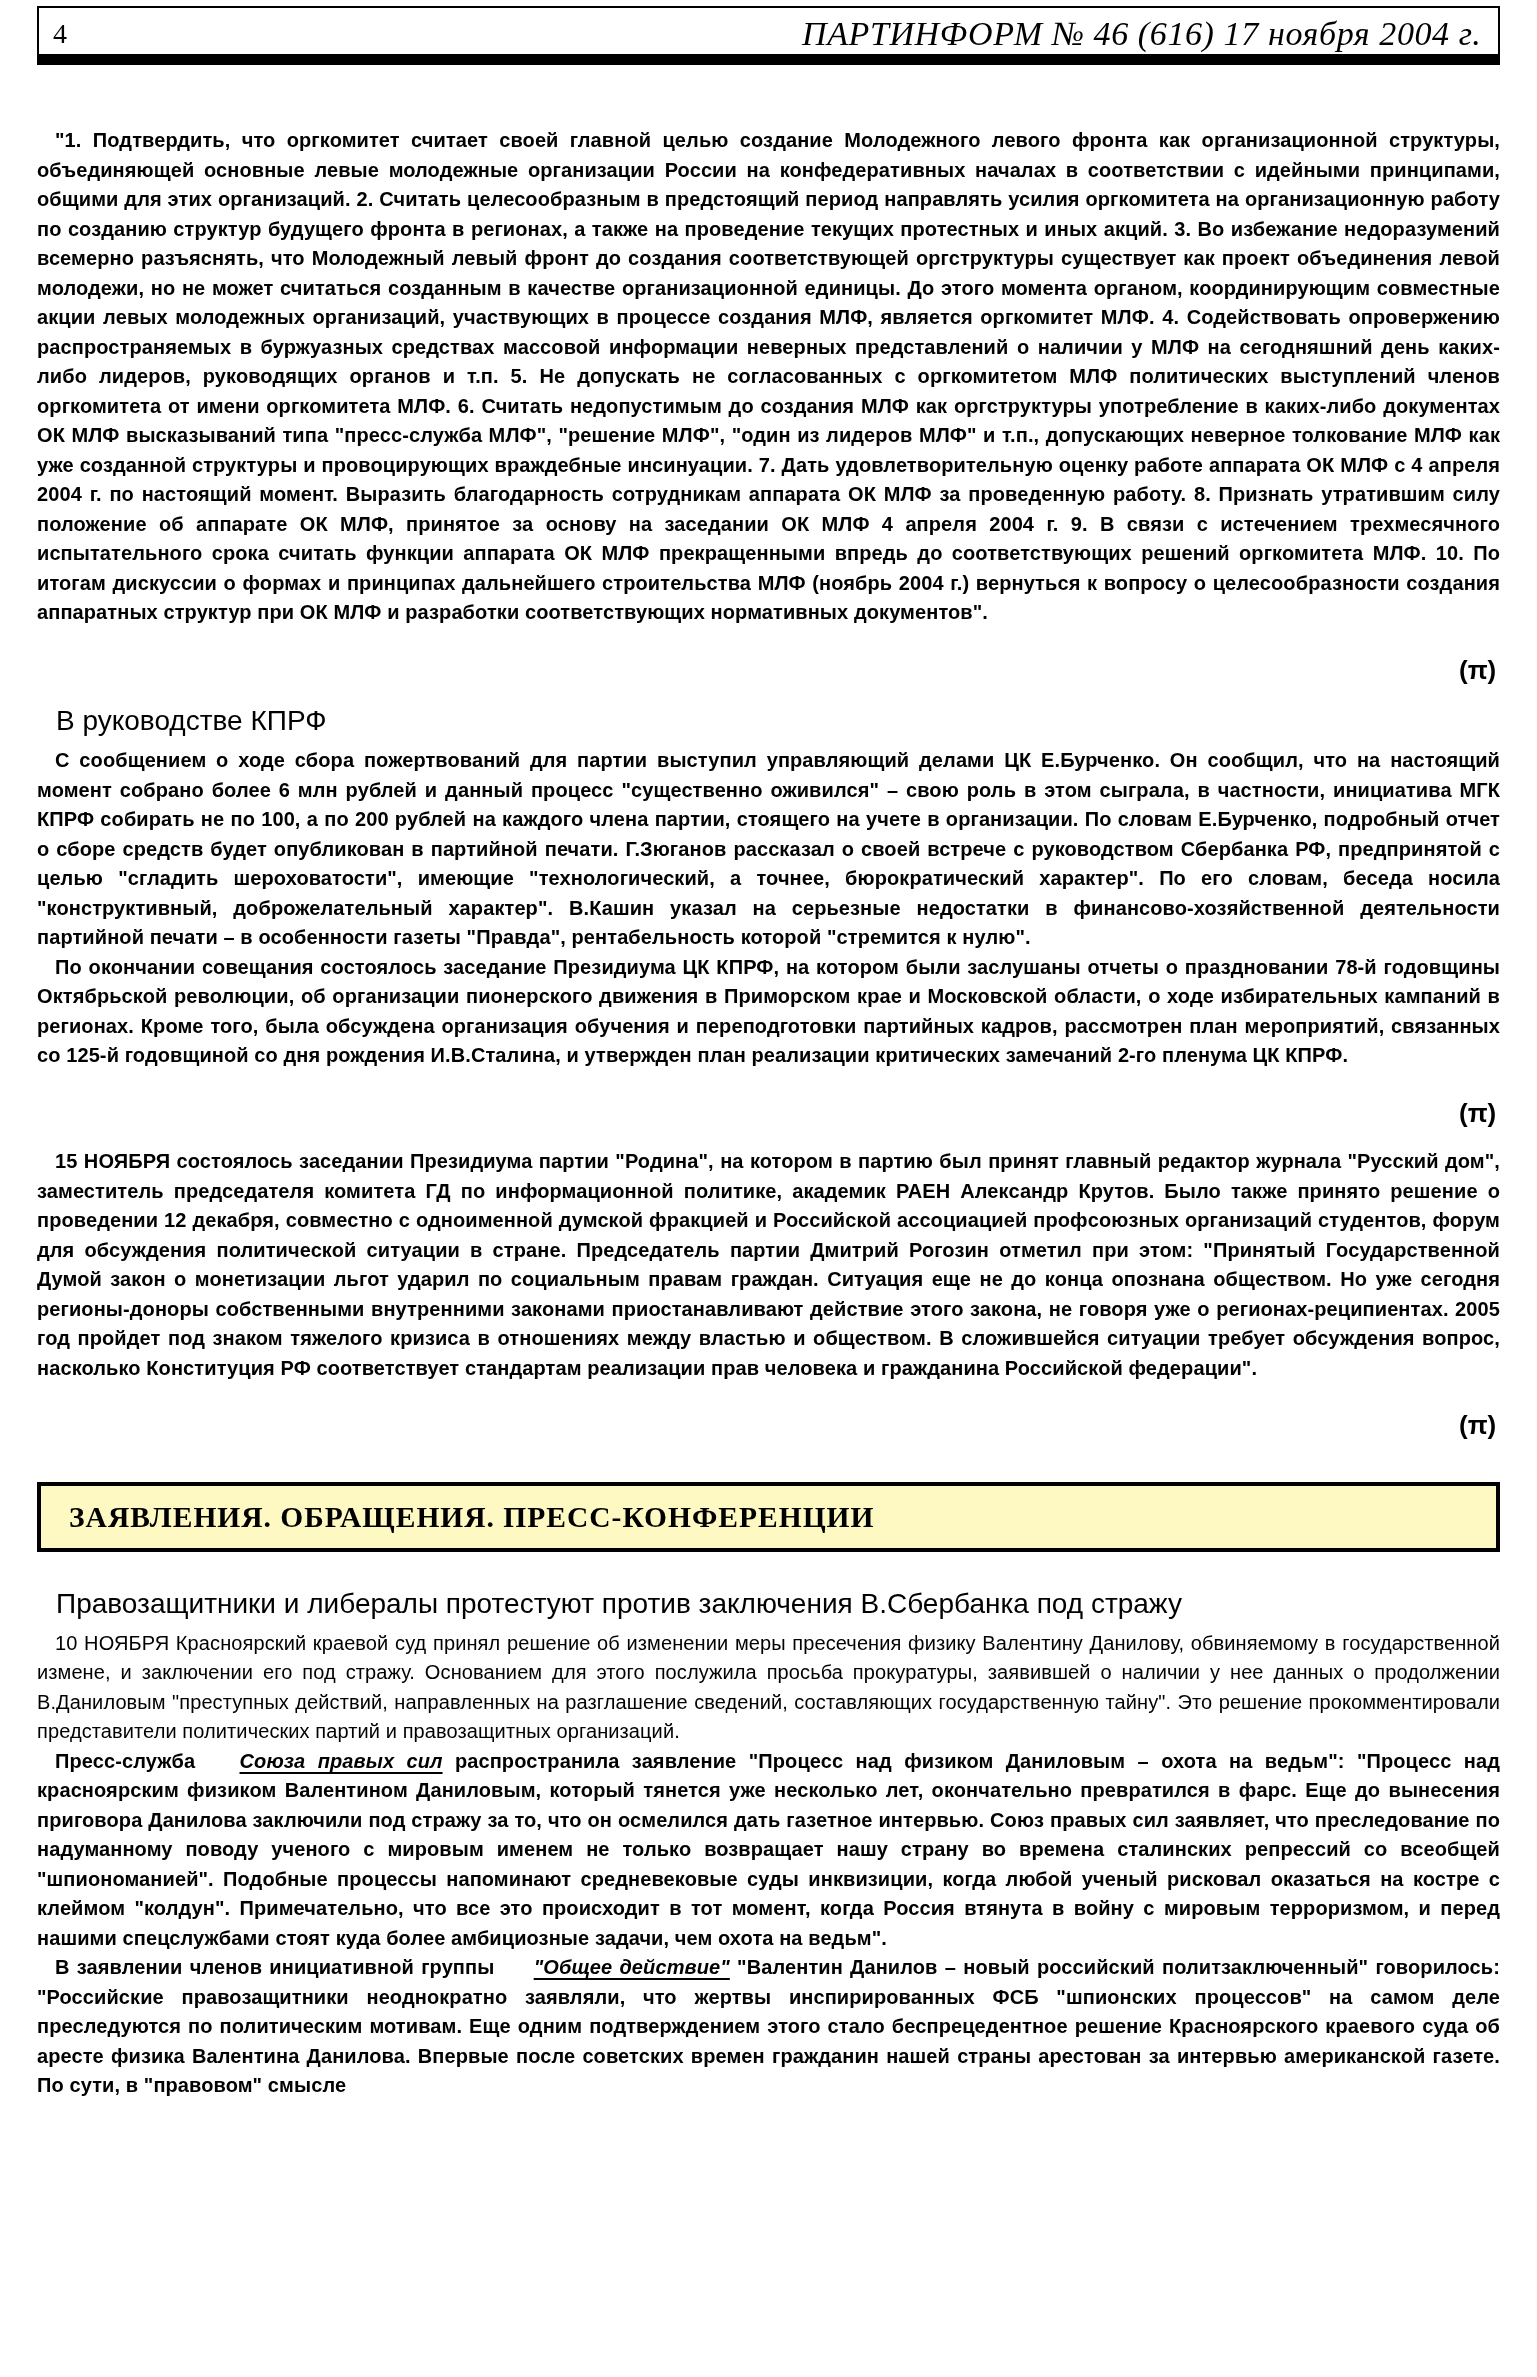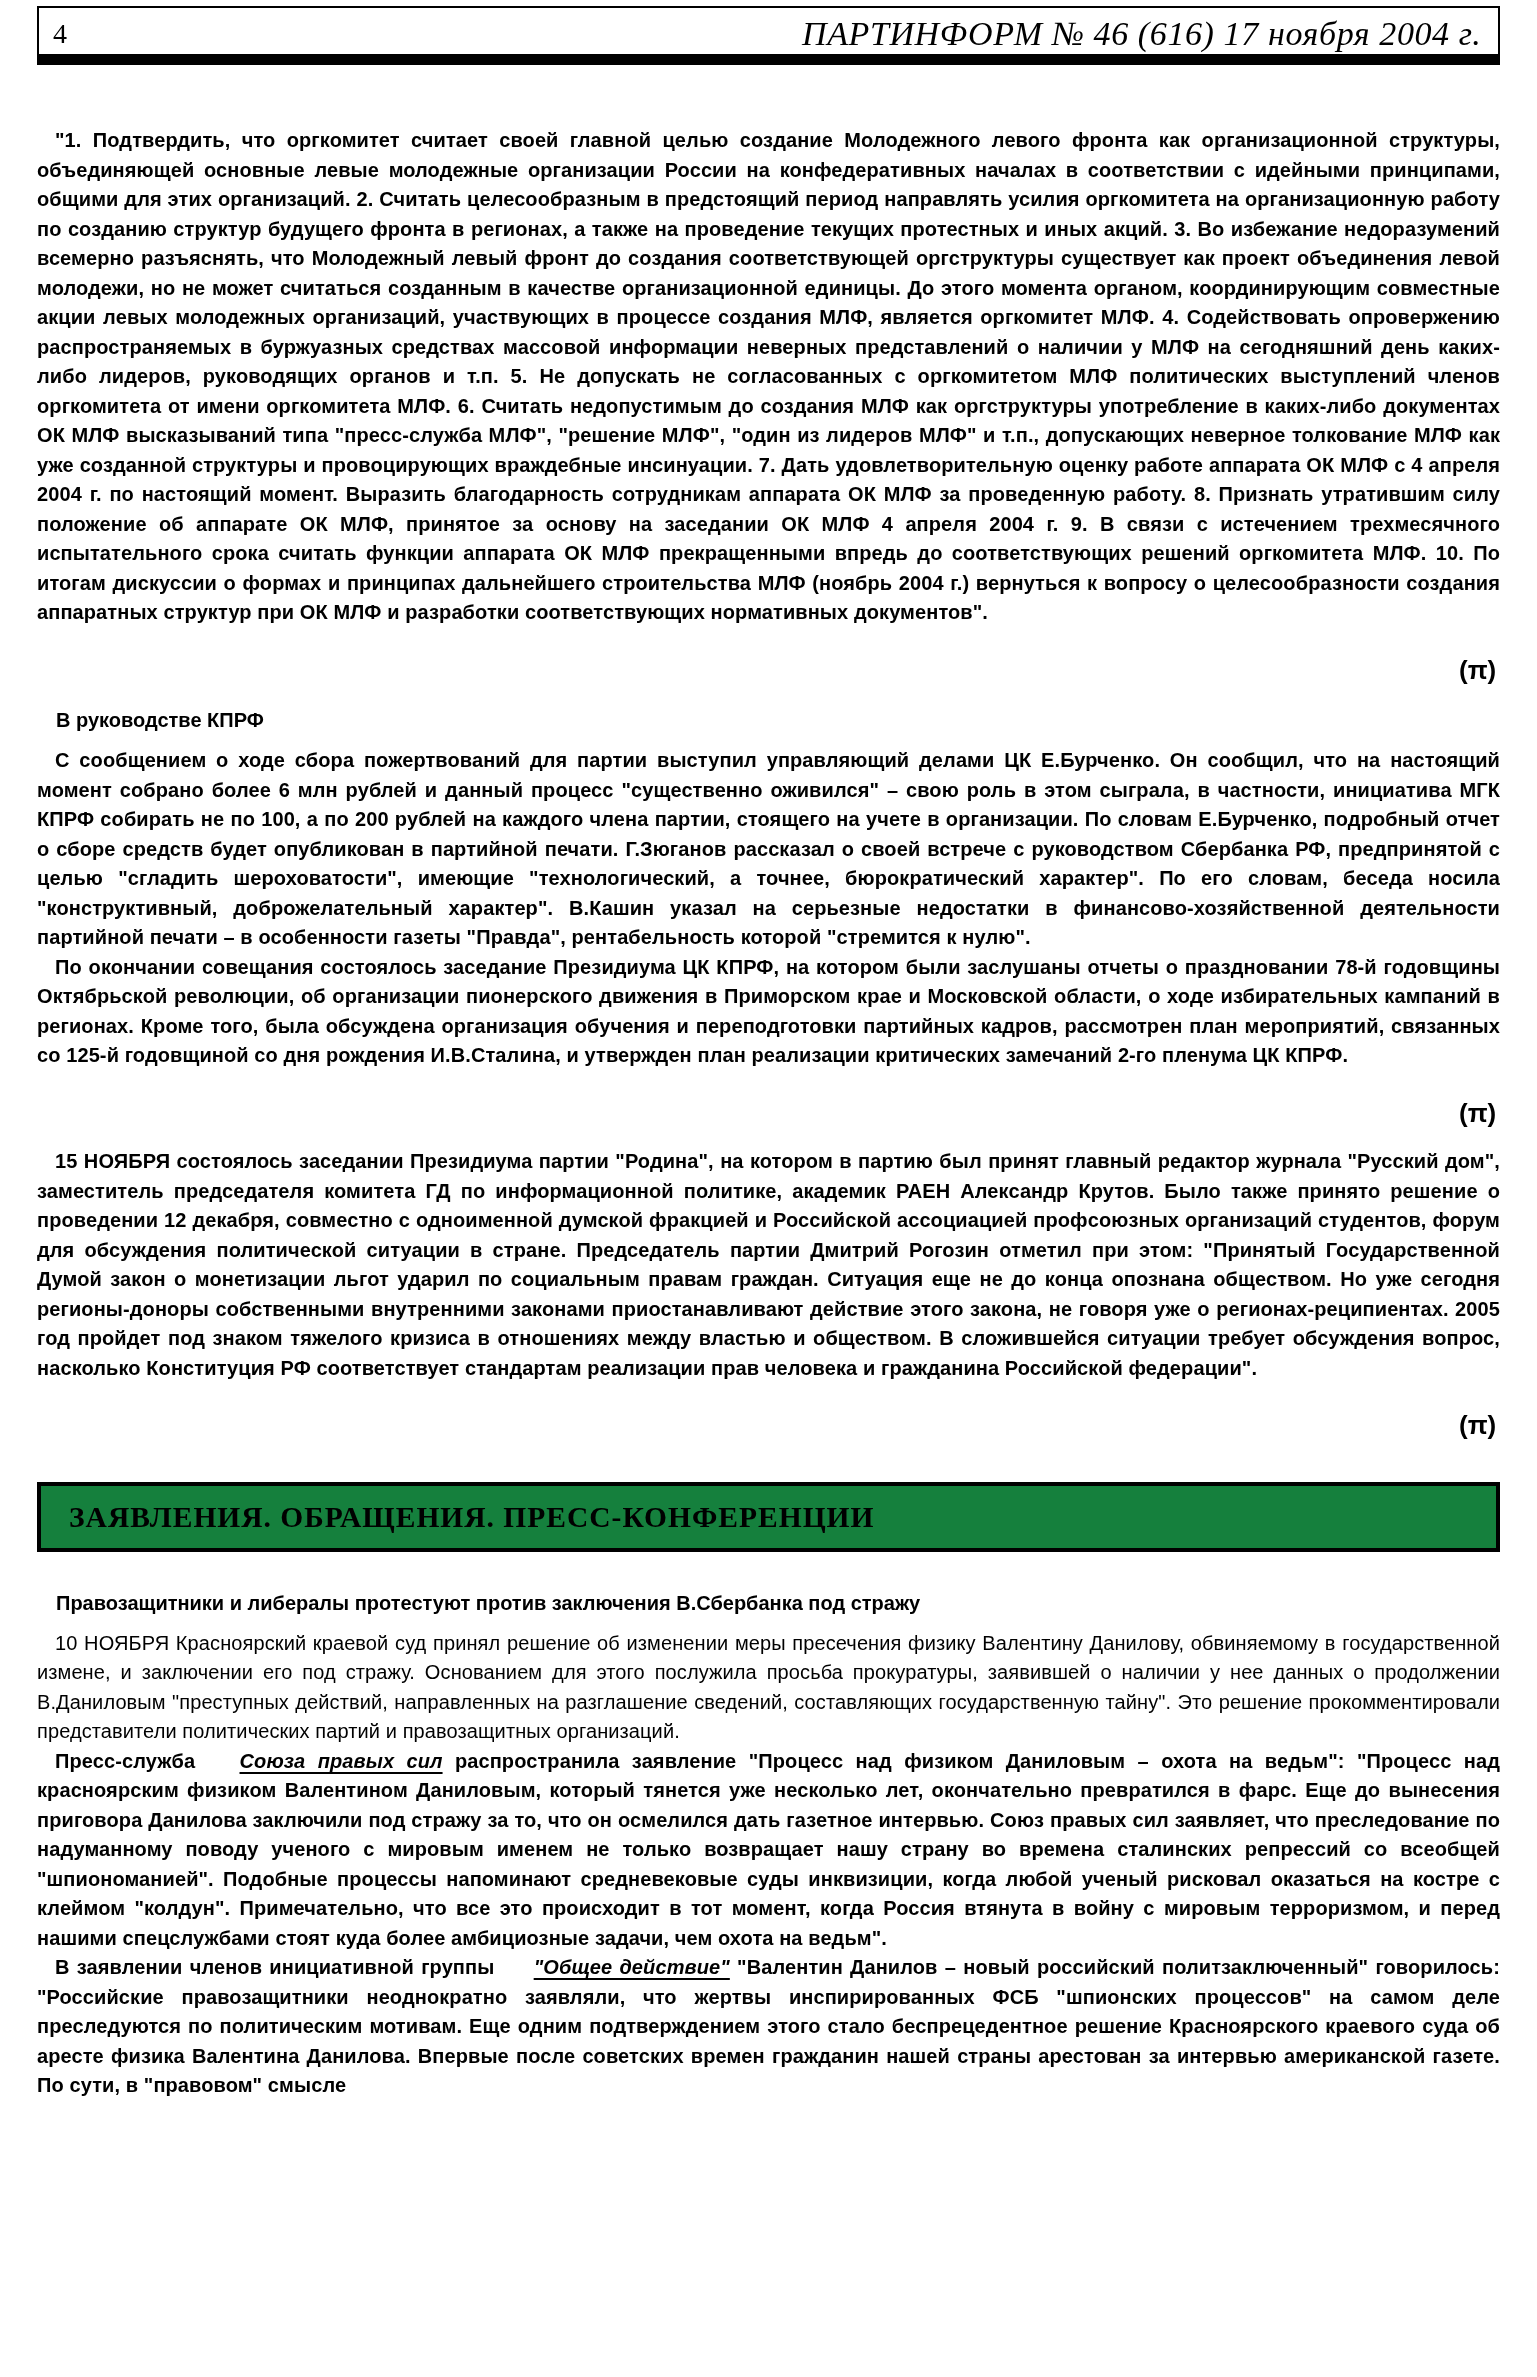--- a/index.html
+++ b/index.html
@@ -56,29 +56,29 @@
     margin-left:32px;
   }
   .pi-line {
     text-align:right;
     font-weight:bold;
     font-size:26px;
     line-height:29.5px;
     margin:28px 3.8px 19px 0;
   }
   h2.section-head {
-    font-size:20px;
+    font-size:28px;
     line-height:33px;
-    font-weight:bold;
+    font-weight:normal;
     margin:16.7px 0 9px 19px;
     text-indent:0;
   }
   .banner {
     margin:41px 0 35px 0;
-    background:#15803d;
+    background:#fef9c3;
     border:4.5px solid #000;
     box-sizing:border-box;
     padding:14px 19px 13px 28px;
     font-family:"Liberation Serif", serif;
     font-weight:bold;
     font-size:29.5px;
     line-height:35px;
     letter-spacing:1px;
   }
 </style>

